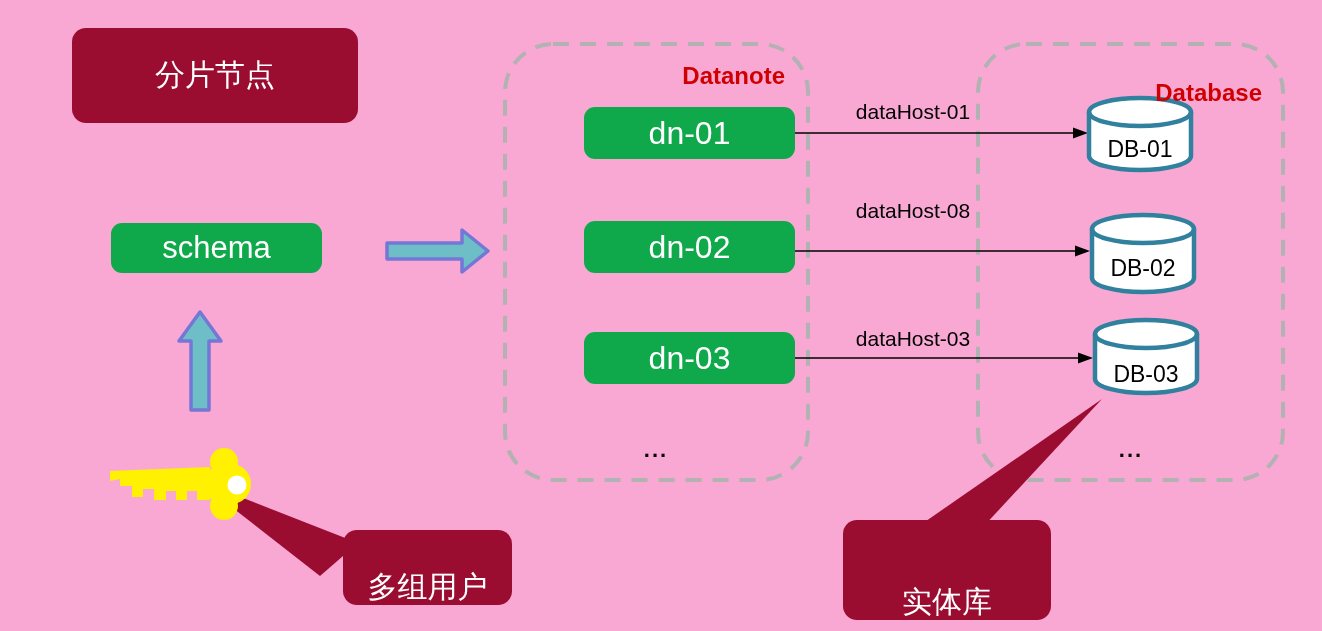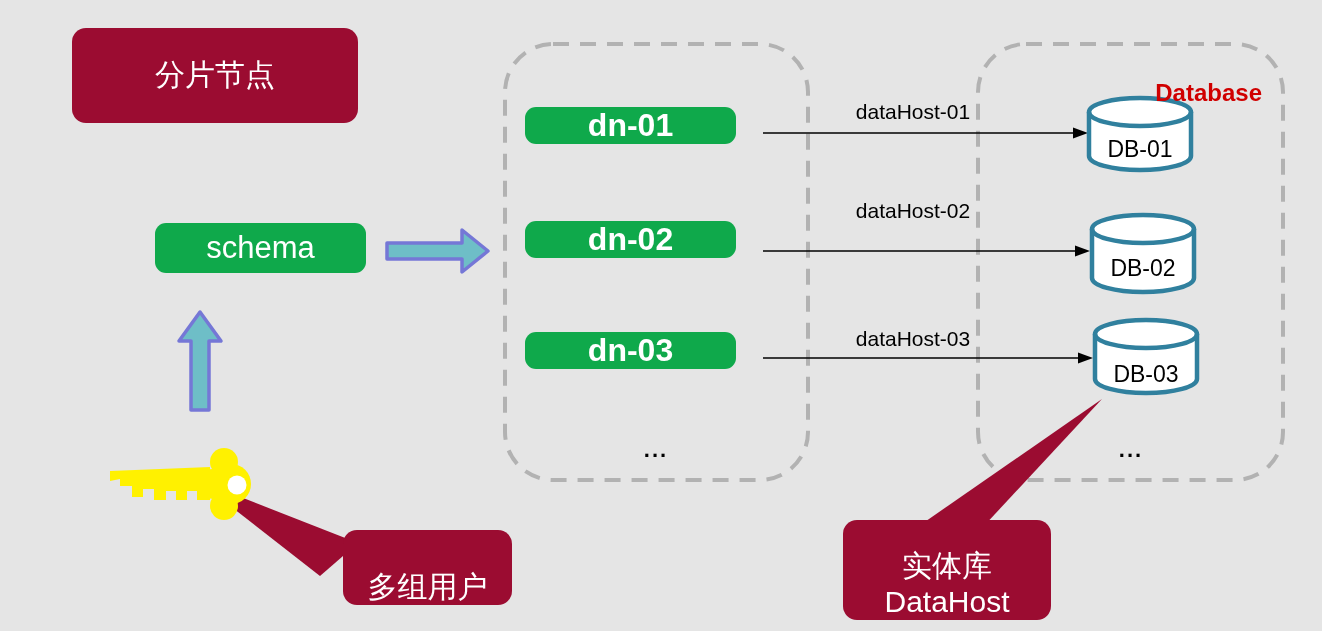--- a/index.html
+++ b/index.html
@@ -1,38 +1,38 @@
 <!DOCTYPE html>
 <html><head>
 <meta charset="utf-8">
 <style>
   html,body{margin:0;padding:0;background:#ffffff;}
   .stage{
     position:relative;
     width:1322px;height:631px;
-    background:#e5e5e5;
+    background:#f9a8d4;
     font-family:"Liberation Sans","DejaVu Sans",sans-serif;
     overflow:hidden;
   }
   .abs{position:absolute;}
   svg.overlay{position:absolute;left:0;top:0;width:1322px;height:631px;}
   .title-box{
     left:72px;top:28px;width:286px;height:95px;
     background:#9B0C31;border-radius:14px;
     color:#ffffff;display:flex;flex-direction:column;
     align-items:center;justify-content:center;line-height:1.15;
   }
   .title-line1{font-size:30px;}
   .title-line2{font-size:28px;}
   .green-box{
     background:#0FA94B;border-radius:11px;
     color:#ffffff;display:flex;align-items:center;justify-content:center;
   }
-  .schema-box{left:111px;top:223px;width:211px;height:50px;font-size:31px;margin-left:44px;}
-  .dn-box{left:525px;width:211px;height:37px;font-size:32px;font-weight:bold;}
+  .schema-box{left:111px;top:223px;width:211px;height:50px;font-size:31px;}
+  .dn-box{left:584px;width:211px;height:52px;font-size:32px;}
   .group-label{
     font-size:24px;font-weight:bold;color:#D00000;
     text-align:right;padding-right:16px;box-sizing:border-box;
   }
   .conn-label{
     width:180px;text-align:center;font-size:21px;color:#000000;
   }
   .db-label{
     width:110px;text-align:center;font-size:23px;color:#000000;margin-top:8px;
   }
@@ -104,38 +104,38 @@
       <circle cx="237" cy="485" r="9.5" fill="#ffffff"></circle>
     </g>
   </svg>
 
   <div class="abs title-box">
     <div class="title-line1">分片节点</div>
   </div>
 
   <div class="abs green-box schema-box">schema</div>
 
+  <div class="abs group-label" style="left:505px;top:62px;width:296px;">Datanote</div>
   <div class="abs group-label" style="left:978px;top:79px;width:300px;">Database</div>
 
   <div class="abs green-box dn-box" style="top:107px;">dn-01</div>
   <div class="abs green-box dn-box" style="top:221px;">dn-02</div>
   <div class="abs green-box dn-box" style="top:332px;">dn-03</div>
 
   <div class="abs conn-label" style="left:823px;top:100px;">dataHost-01</div>
-  <div class="abs conn-label" style="left:823px;top:199px;">dataHost-02</div>
+  <div class="abs conn-label" style="left:823px;top:199px;">dataHost-08</div>
   <div class="abs conn-label" style="left:823px;top:327px;">dataHost-03</div>
 
   <div class="abs db-label" style="left:1085px;top:128px;">DB-01</div>
   <div class="abs db-label" style="left:1088px;top:247px;">DB-02</div>
   <div class="abs db-label" style="left:1091px;top:353px;">DB-03</div>
 
   <div class="abs ellipsis" style="left:626px;top:437px;">...</div>
   <div class="abs ellipsis" style="left:1101px;top:437px;">...</div>
 
   <div class="abs callout callout-users">
     <div class="serif-cn">多组用户</div>
   </div>
   <div class="abs callout callout-datahost">
     <div class="serif-cn">实体库</div>
-    <div class="callout-en">DataHost</div>
   </div>
 
 </div>
 
 </body></html>

